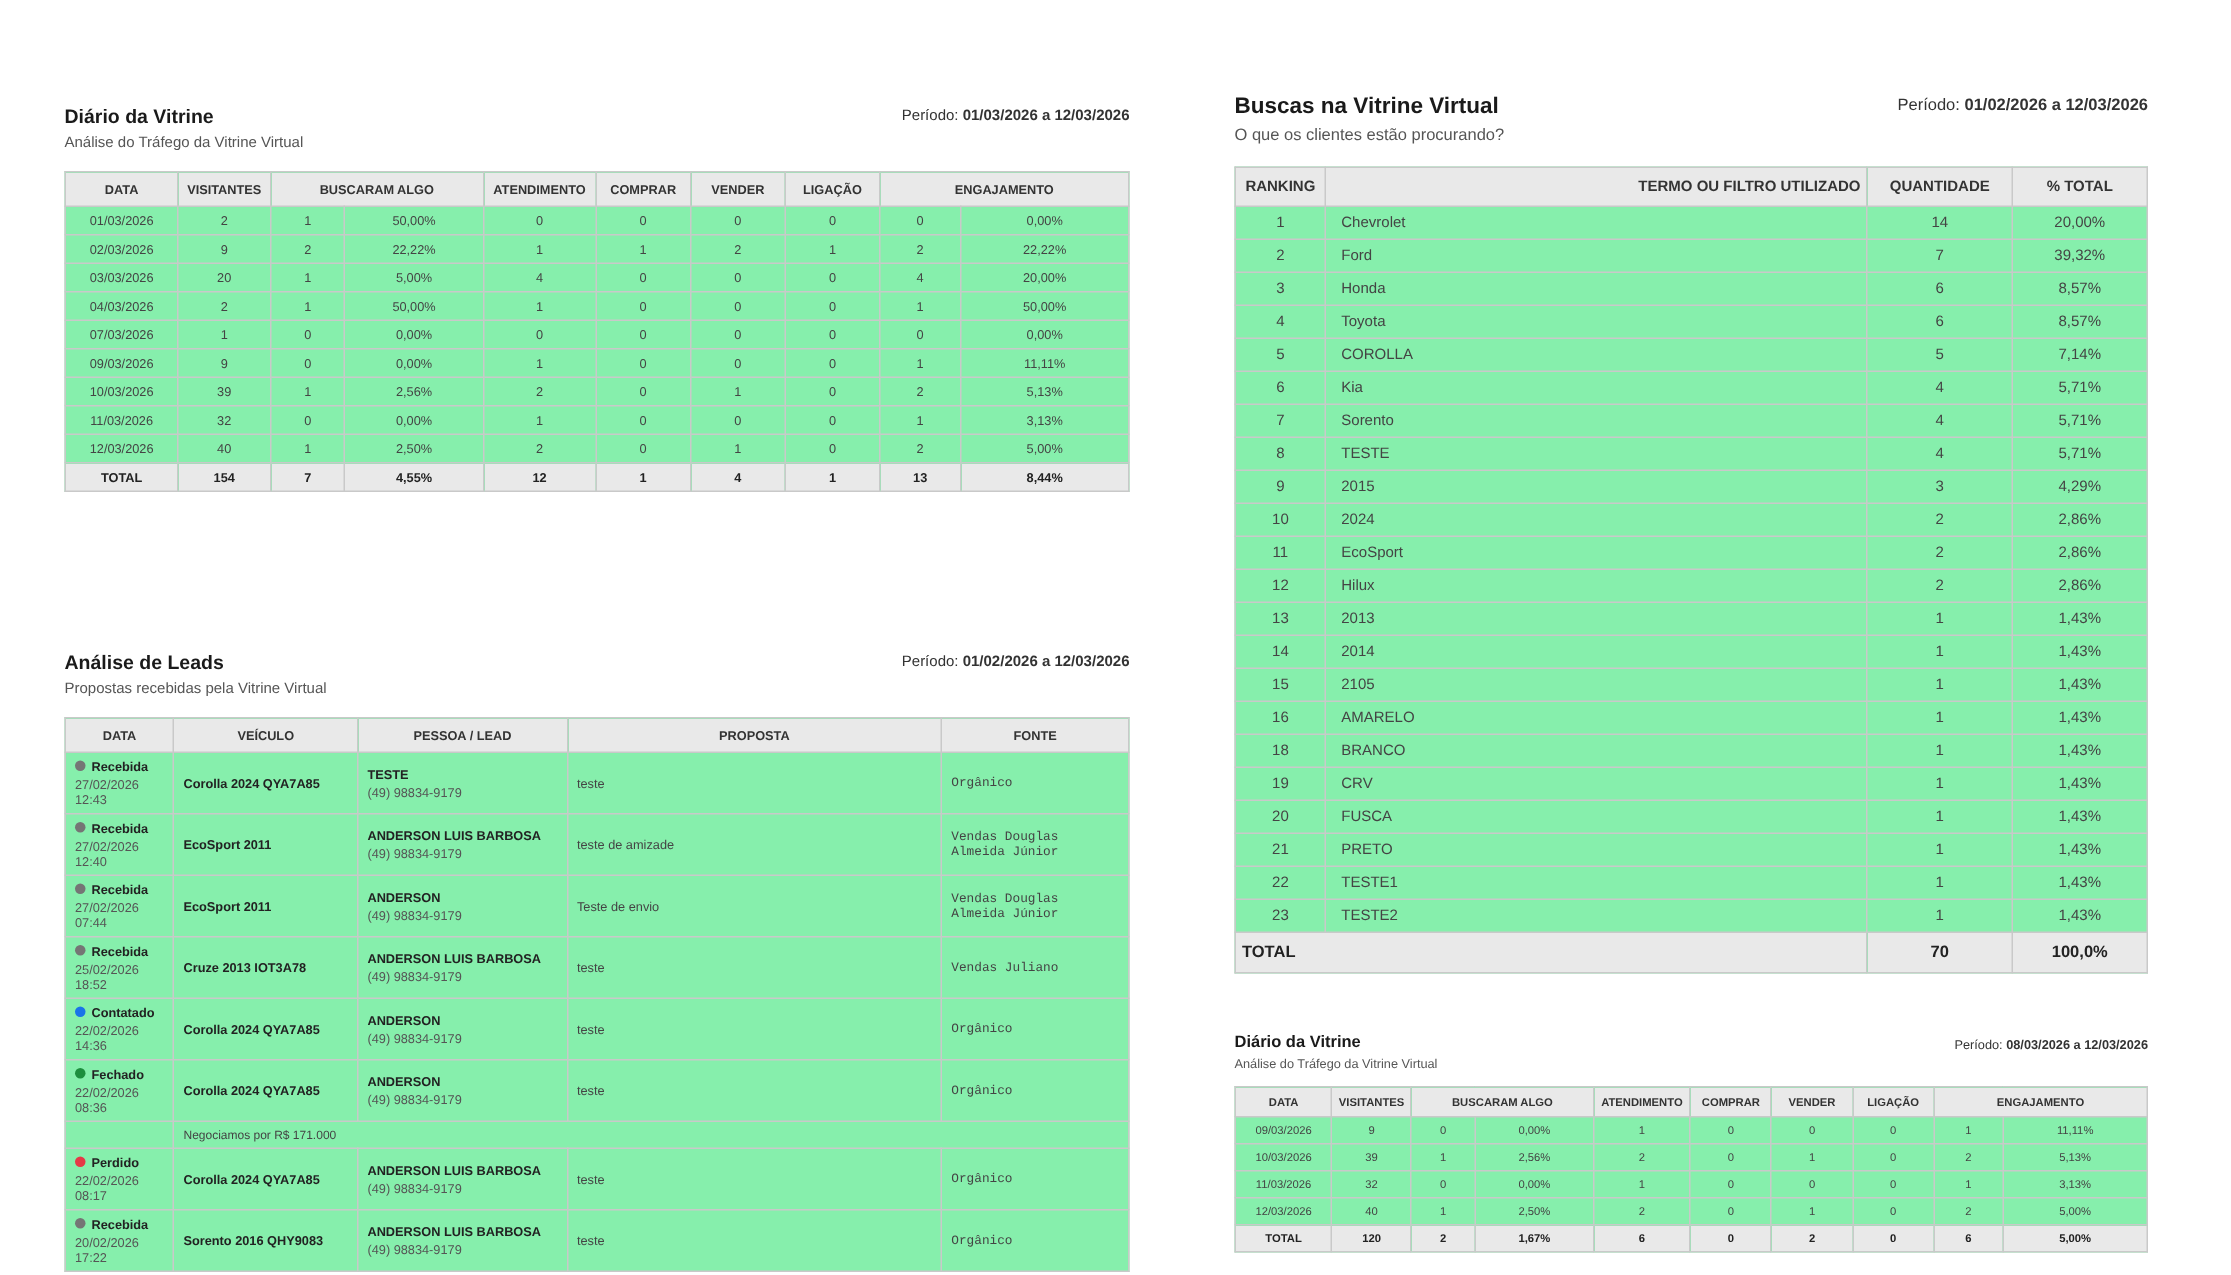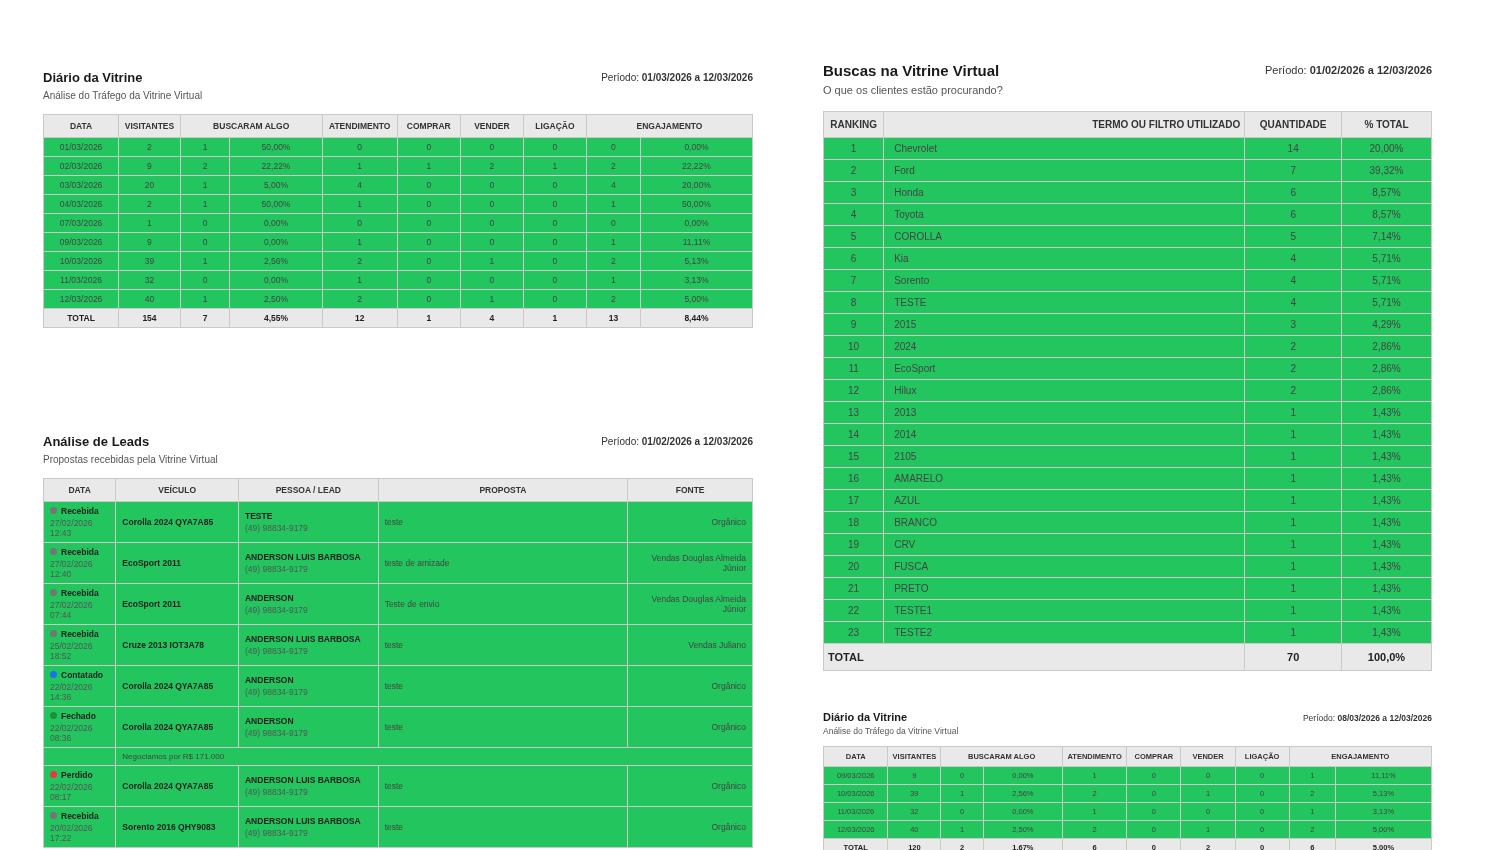--- a/index.html
+++ b/index.html
@@ -15,39 +15,39 @@
   .sec-head{display:flex;justify-content:space-between;align-items:flex-start;margin-top:12px;}
   .sec-title{font-size:13px;font-weight:bold;color:#1a1a1a;margin:0 0 5px 0;}
   .sec-sub{font-size:10px;color:#555;margin:0 0 13px 0;}
   .period{font-size:10px;color:#333;white-space:nowrap;padding-top:2px;}
   .period b{font-weight:bold;}
 
   .col-right .sec-title{font-size:15px;}
   .col-right .sec-sub{font-size:11px;margin-bottom:15px;}
   .col-right .period{font-size:11px;}
 
-  table{width:100%;border-collapse:collapse;table-layout:fixed;background:#22c55e;}
+  table{width:100%;border-collapse:collapse;table-layout:fixed;background:#86efac;}
   th,td{border:1px solid #c9c9c9;overflow:hidden;}
   th{background:#e9e9e9;font-weight:bold;text-align:center;color:#333;}
 
   
   .tbl-diario th{font-size:8.5px;padding:6px 2px;}
   .tbl-diario td{font-size:8.5px;padding:4px 2px;text-align:center;color:#444;}
   .tbl-diario tr.total-row td{background:#e9e9e9;font-weight:bold;color:#222;}
 
   
   .tbl-buscas th{font-size:10px;padding:7px 4px;}
   .tbl-buscas td{font-size:10px;padding:5px 4px;text-align:center;color:#444;}
   .tbl-buscas td.left{text-align:left;padding-left:10px;}
   .tbl-buscas tr.total-row td{background:#e9e9e9;font-weight:bold;color:#222;font-size:11px;padding:7px 4px;}
 
   
   .tbl-leads th{font-size:8.5px;padding:6px 4px;}
   .tbl-leads td{font-size:8.5px;padding:4px 6px;color:#444;vertical-align:middle;height:27px;box-sizing:border-box;}
-  .tbl-leads td.center{text-align:right;}
+  .tbl-leads td.center{text-align:left;font-family:Liberation Mono, monospace;}
   .tbl-leads .bold{font-weight:bold;color:#222;}
   .tbl-leads .sub-line{font-weight:normal;color:#555;margin-top:2px;}
   .tbl-leads tr.note-row td{height:17px;font-size:8px;color:#444;}
   .dot{display:inline-block;width:7px;height:7px;border-radius:50%;margin-right:4px;vertical-align:middle;position:relative;top:-1px;}
 
   
   .compact .sec-title{font-size:11px;margin-bottom:3px;}
   .compact .sec-sub{font-size:8.5px;margin-bottom:10px;}
   .compact .period{font-size:8.5px;}
   .compact .tbl-diario th{font-size:7.5px;padding:5px 2px;}
@@ -487,26 +487,20 @@
               <td>1</td>
               <td>1,43%</td>
             </tr>
             <tr>
               <td>16</td>
               <td class="left">AMARELO</td>
               <td>1</td>
               <td>1,43%</td>
             </tr>
             <tr>
-              <td>17</td>
-              <td class="left">AZUL</td>
-              <td>1</td>
-              <td>1,43%</td>
-            </tr>
-            <tr>
               <td>18</td>
               <td class="left">BRANCO</td>
               <td>1</td>
               <td>1,43%</td>
             </tr>
             <tr>
               <td>19</td>
               <td class="left">CRV</td>
               <td>1</td>
               <td>1,43%</td>

